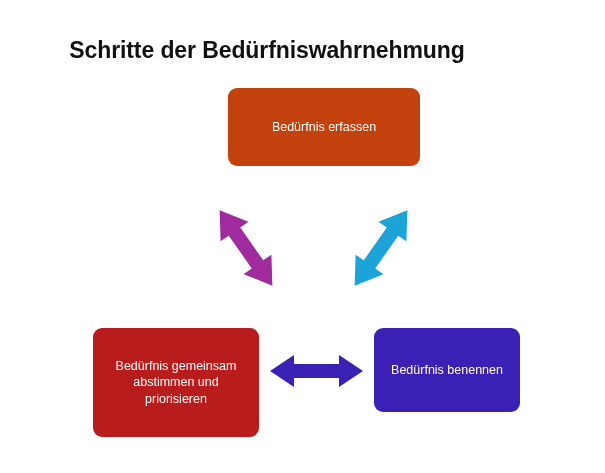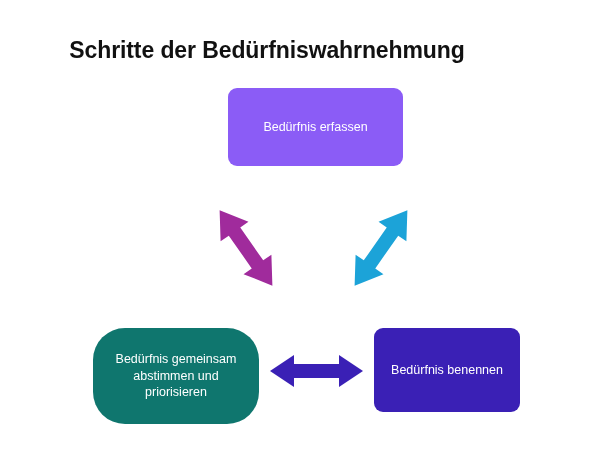--- a/index.html
+++ b/index.html
@@ -43,31 +43,30 @@
   .node-label {
     color: #ffffff;
     font-size: 12.5px;
     line-height: 16.5px;
     text-align: center;
     font-weight: normal;
   }
   #node-erfassen {
     left: 228px;
     top: 88px;
-    width: 175px;
+    width: 192px;
     height: 78px;
-    background: #8b5cf6;
+    background: #c2410c;
   }
   #node-abstimmen {
     left: 93px;
     top: 328px;
     width: 166px;
-    height: 96px;
-    background: #0f766e;
-    border-radius: 32px;
+    height: 109px;
+    background: #b91c1c;
   }
   #node-benennen {
     left: 374px;
     top: 328px;
     width: 146px;
     height: 84px;
     background: #3A20B5;
   }
   .arrow-svg {
     position: absolute;

